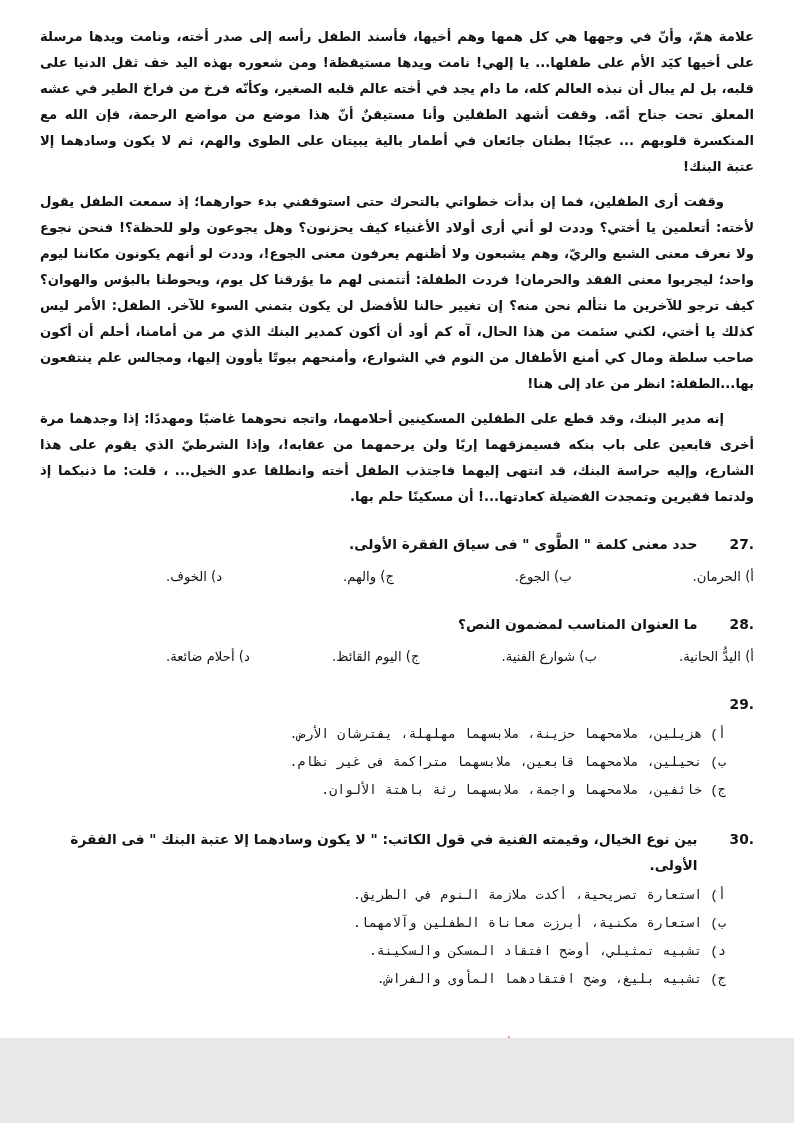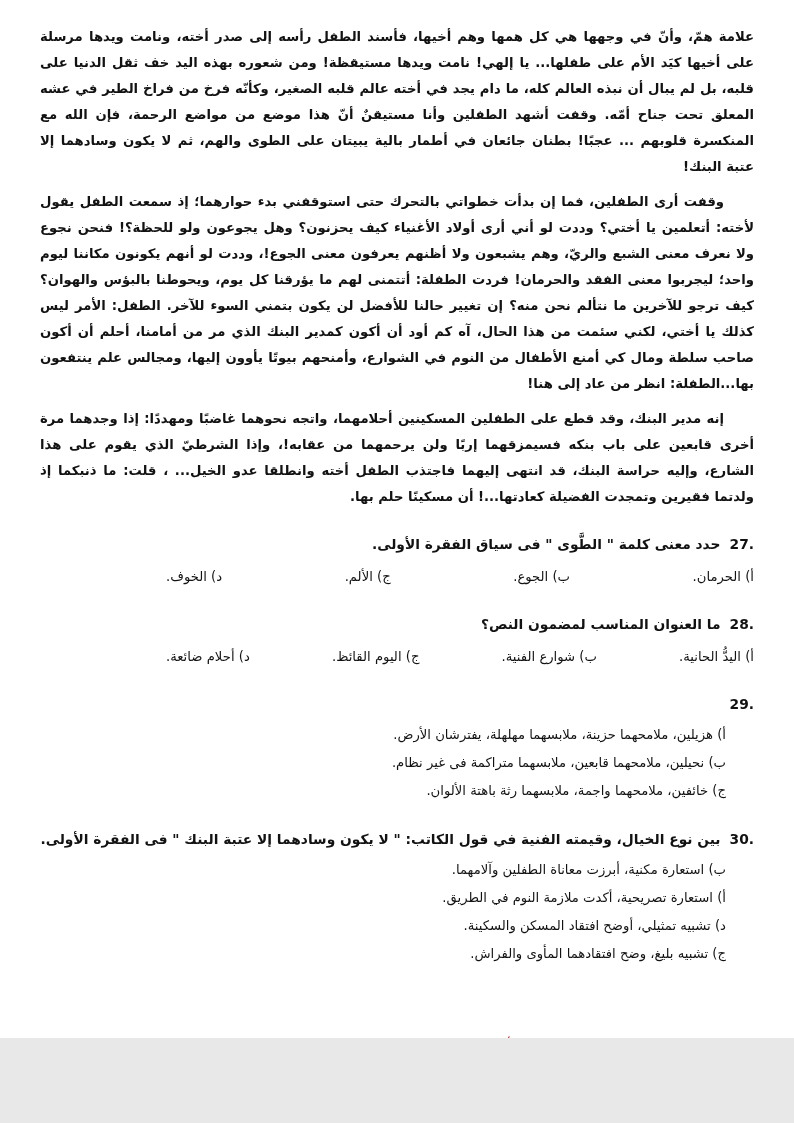--- a/index.html
+++ b/index.html
@@ -29,37 +29,37 @@
   .para.indent { text-indent:30px; }
   .question { margin-top:21px; }
   .q-header {
     display:flex;
     gap:9px;
     align-items:baseline;
     font-weight:700;
     font-size:13.8px;
     line-height:26px;
   }
-  .q-num { direction:ltr; font-weight:700; }
+  .q-num { direction:ltr; font-weight:700;margin-left:23px; }
   .opts-row {
     display:flex;
     justify-content:space-between;
     width:588px;
     margin-top:7px;
     font-size:13.2px;
     line-height:26px;
     font-weight:400;
   }
   .opts-stack {
     padding-right:28px;
     margin-top:4px;
     font-size:13.2px;
     font-weight:400;
   }
-  .opts-stack .opt { line-height:28px; }
+  .opts-stack .opt { line-height:28px;font-family:Liberation Mono, monospace; }
   .wm-url {
     position:absolute;
     left:94px; top:1042px;
     font-size:15px;
     font-weight:700;
     color:#c92525;
     direction:ltr;
     letter-spacing:0.2px;
   }
   .wm-site {
@@ -100,21 +100,21 @@
     <p class="para indent">إنه مدير البنك، وقد قطع على الطفلين المسكينين أحلامهما، واتجه نحوهما غاضبًا ومهددًا: إذا وجدهما مرة أخرى قابعين على باب بنكه فسيمزقهما إربًا ولن يرحمهما من عقابه!، وإذا الشرطيّ الذي يقوم على هذا الشارع، وإليه حراسة البنك، قد انتهى إليهما فاجتذب الطفل أخته وانطلقا عدو الخيل... ، قلت: ما ذنبكما إذ ولدتما فقيرين وتمجدت الفضيلة كعادتها...! أن مسكينًا حلم بها.</p>
 
     <div class="question">
       <div class="q-header">
         <span class="q-num">27.</span>
         <span class="q-text">حدد معنى كلمة " الطَّوى " فى سياق الفقرة الأولى.</span>
       </div>
       <div class="opts-row">
         <span class="opt">أ) الحرمان.</span>
         <span class="opt">ب) الجوع.</span>
-        <span class="opt">ج) الألم.</span>
+        <span class="opt">ج) والهم.</span>
         <span class="opt">د) الخوف.</span>
       </div>
     </div>
 
     <div class="question">
       <div class="q-header">
         <span class="q-num">28.</span>
         <span class="q-text">ما العنوان المناسب لمضمون النص؟</span>
       </div>
       <div class="opts-row">
@@ -135,22 +135,22 @@
         <div class="opt">ج) خائفين، ملامحهما واجمة، ملابسهما رثة باهتة الألوان.</div>
       </div>
     </div>
 
     <div class="question">
       <div class="q-header">
         <span class="q-num">30.</span>
         <span class="q-text">بين نوع الخيال، وقيمته الفنية في قول الكاتب: " لا يكون وسادهما إلا عتبة البنك " فى الفقرة الأولى.</span>
       </div>
       <div class="opts-stack">
+        <div class="opt">أ) استعارة تصريحية، أكدت ملازمة النوم في الطريق.</div>
         <div class="opt">ب) استعارة مكنية، أبرزت معاناة الطفلين وآلامهما.</div>
-        <div class="opt">أ) استعارة تصريحية، أكدت ملازمة النوم في الطريق.</div>
         <div class="opt">د) تشبيه تمثيلي، أوضح افتقاد المسكن والسكينة.</div>
         <div class="opt">ج) تشبيه بليغ، وضح افتقادهما المأوى والفراش.</div>
       </div>
     </div>
 
   </div>
 
   <div class="wm-url">www.ta3lemkonline.com</div>
   <div class="wm-site">موقع تعليمك أونلاين التعليمي</div>
 

